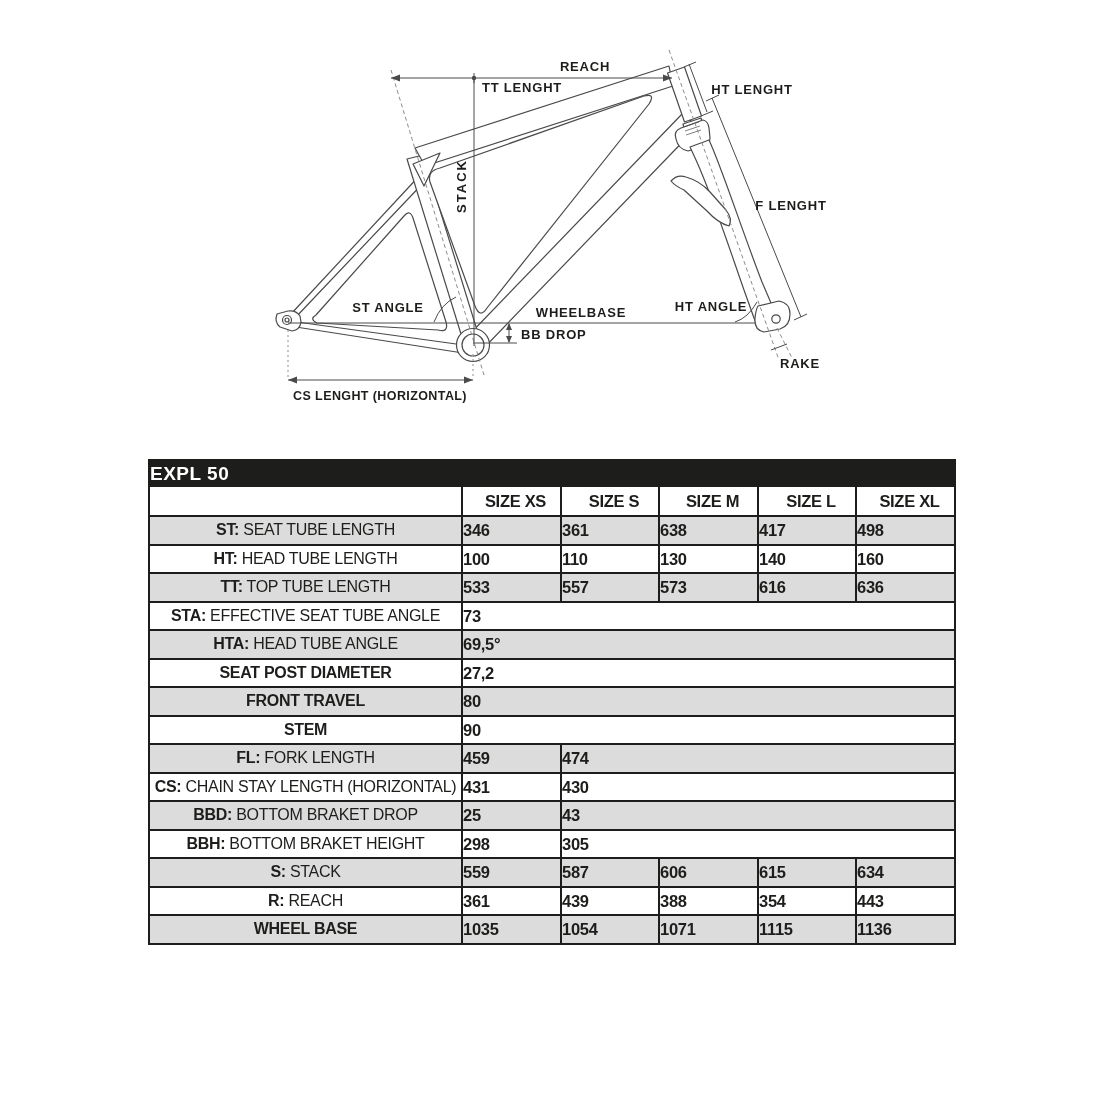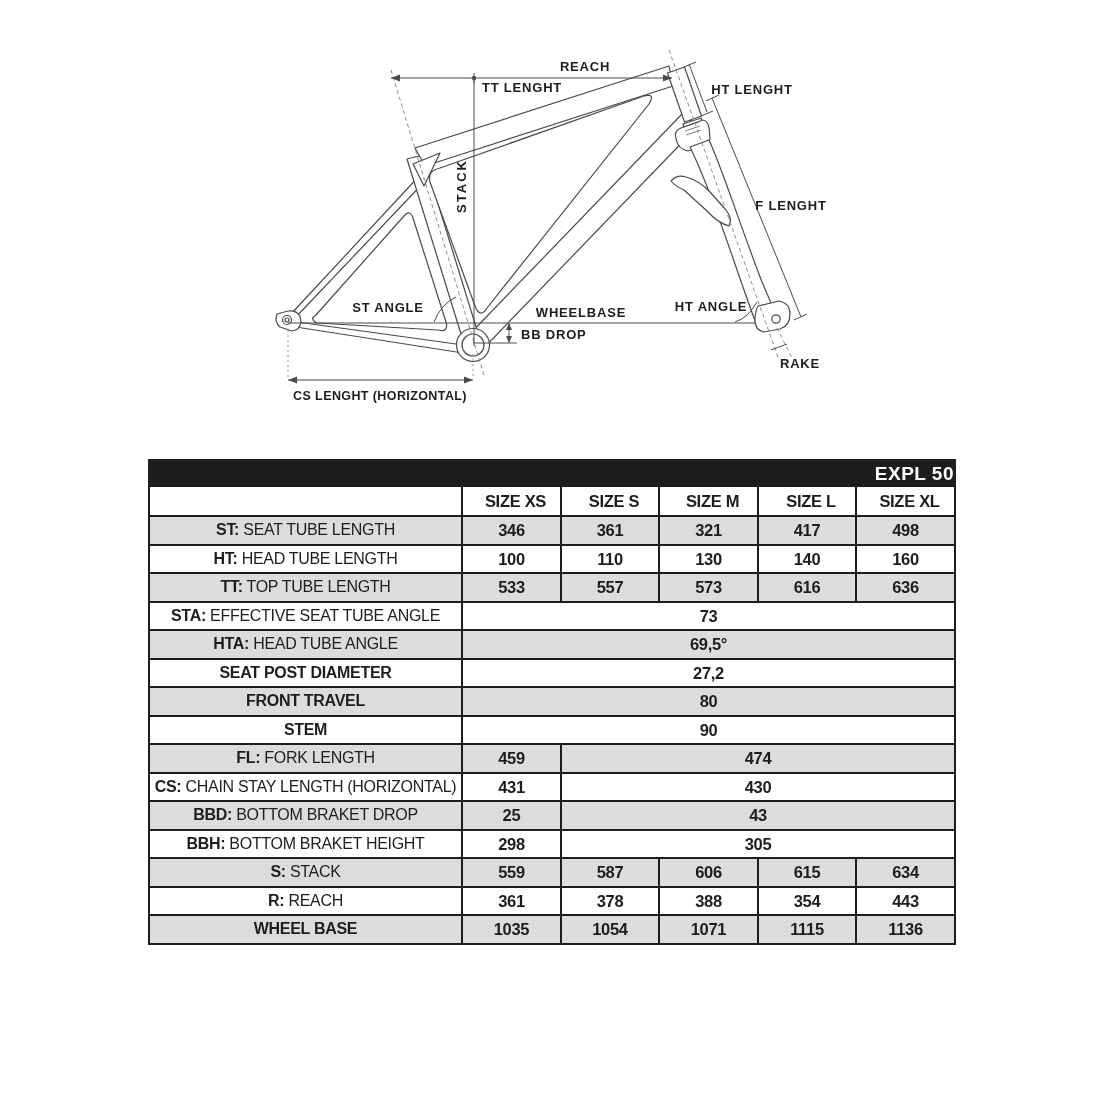--- a/index.html
+++ b/index.html
@@ -18,29 +18,29 @@
   table.geo{
     position:absolute;left:148px;top:459px;width:806px;
     border-collapse:collapse;table-layout:fixed;
   }
   table.geo th,table.geo td{
     border:2px solid #1d1d1b;overflow:hidden;white-space:nowrap;
     line-height:1;padding:0;
   }
   tr.titlebar th{
     background:#1d1d1b;color:#ffffff;height:24px;
-    font-size:19px;font-weight:700;letter-spacing:0.5px;text-align:right;
+    font-size:19px;font-weight:700;letter-spacing:0.5px;text-align:left;
   }
   tr.sizes td{height:28px;font-weight:700;font-size:16.5px;text-align:center;letter-spacing:-0.3px;padding-left:8px;}
   tbody.specs td{height:26.5px;}
   tbody.specs tr:nth-child(odd){background:#dcdcdc;}
   td.lbl{padding-left:5px;font-size:16px;text-align:center;letter-spacing:-0.3px;}
   td.lbl .pre{font-weight:700;}
   td.lbl .rest{font-weight:400;}
-  td.val{text-align:center;font-weight:700;font-size:16.5px;letter-spacing:-0.3px;}
+  td.val{font-weight:700;font-size:16.5px;letter-spacing:-0.3px;}
 </style>
 </head>
 <body>
 
 <div class="page">
 
   <svg class="diagram" width="1100" height="450" viewBox="0 0 1100 450">
 
     <g stroke="#4a4a4a" stroke-width="1.2" fill="#ffffff" stroke-linejoin="round">
 
@@ -149,21 +149,21 @@
         <td>SIZE M</td>
         <td>SIZE L</td>
         <td>SIZE XL</td>
       </tr>
     </thead>
     <tbody class="specs">
       <tr>
         <td class="lbl"><span class="pre">ST:</span><span class="rest"> SEAT TUBE LENGTH</span></td>
         <td class="val">346</td>
         <td class="val">361</td>
-        <td class="val">321</td>
+        <td class="val">638</td>
         <td class="val">417</td>
         <td class="val">498</td>
       </tr>
       <tr>
         <td class="lbl"><span class="pre">HT:</span><span class="rest"> HEAD TUBE LENGTH</span></td>
         <td class="val">100</td>
         <td class="val">110</td>
         <td class="val">130</td>
         <td class="val">140</td>
         <td class="val">160</td>
@@ -220,21 +220,21 @@
         <td class="lbl"><span class="pre">S:</span><span class="rest"> STACK</span></td>
         <td class="val">559</td>
         <td class="val">587</td>
         <td class="val">606</td>
         <td class="val">615</td>
         <td class="val">634</td>
       </tr>
       <tr>
         <td class="lbl"><span class="pre">R:</span><span class="rest"> REACH</span></td>
         <td class="val">361</td>
-        <td class="val">378</td>
+        <td class="val">439</td>
         <td class="val">388</td>
         <td class="val">354</td>
         <td class="val">443</td>
       </tr>
       <tr>
         <td class="lbl"><span class="pre">WHEEL BASE</span><span class="rest"></span></td>
         <td class="val">1035</td>
         <td class="val">1054</td>
         <td class="val">1071</td>
         <td class="val">1115</td>

